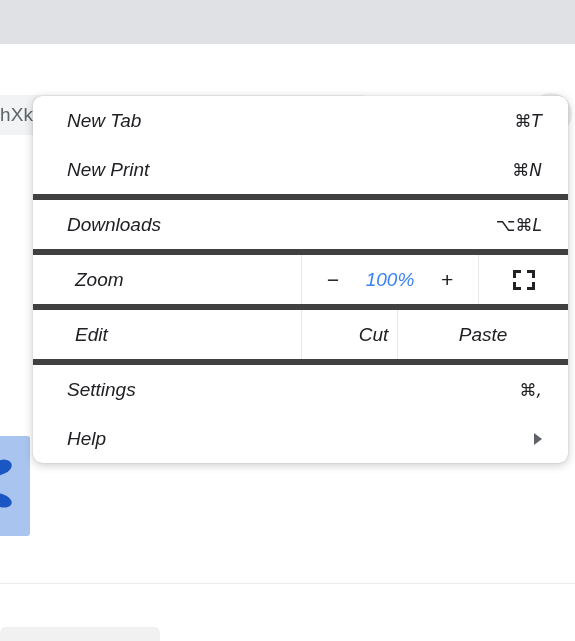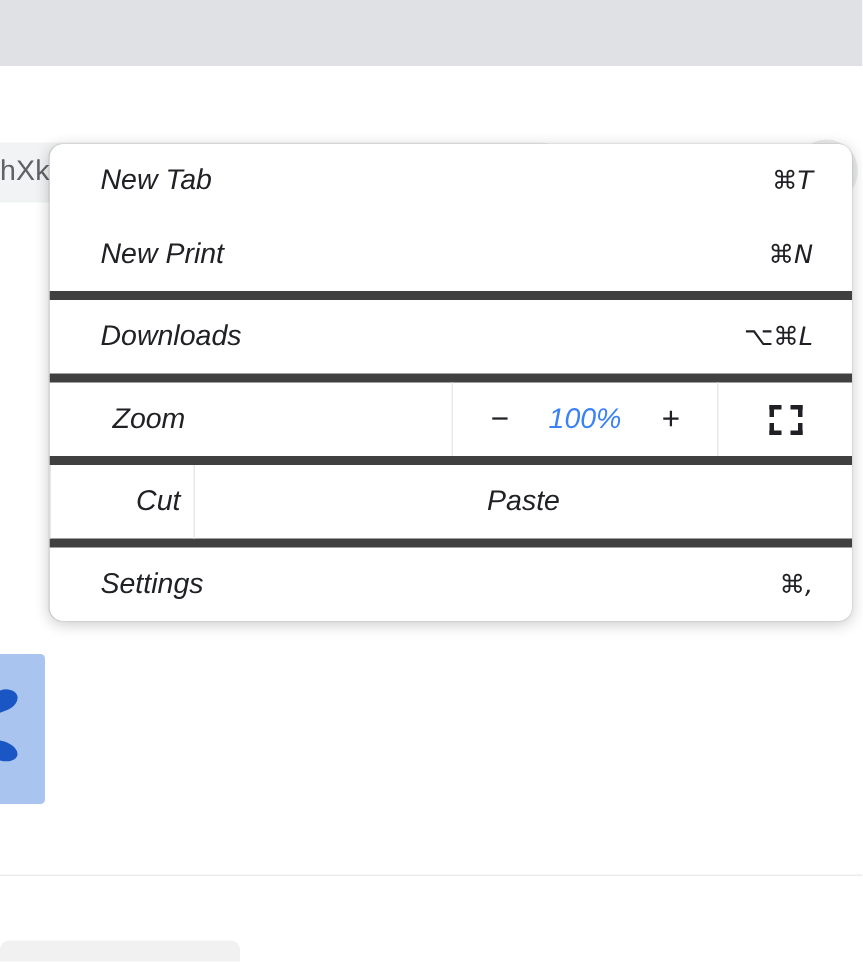--- a/index.html
+++ b/index.html
@@ -391,31 +391,39 @@
           <i class="c3"></i>
           <i class="c4"></i>
         </span>
       </div>
     </div>
   </div>
 
 
   <div class="menu-section">
     <div class="split-row">
+      <div class="split-left">
+        <span class="menu-label">Edit</span>
+      </div>
       <div class="split-cell edit-cell-1">
         <span class="edit-cell-label">Cut</span>
       </div>
       <div class="split-cell edit-cell-3">
         <span class="edit-cell-label">Paste</span>
       </div>
     </div>
   </div>
 
   <div class="menu-section">
     <div class="menu-item">
       <span class="menu-label">Settings</span>
       <span class="menu-spacer"></span>
       <span class="menu-accel">⌘,</span>
     </div>
+    <div class="menu-item">
+      <span class="menu-label">Help</span>
+      <span class="menu-spacer"></span>
+      <span class="submenu-arrow"></span>
+    </div>
   </div>
 
   <div id="settings-highlight" style="border-color: rgb(255, 0, 0);"></div>
 </div>
 
 </body></html>

